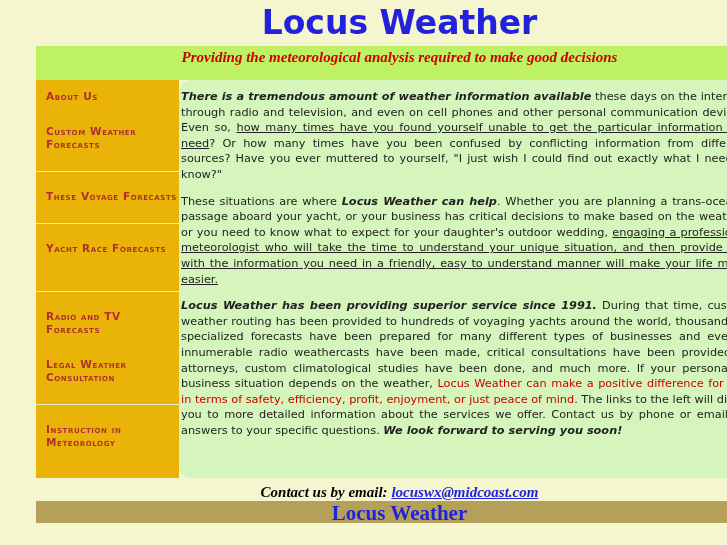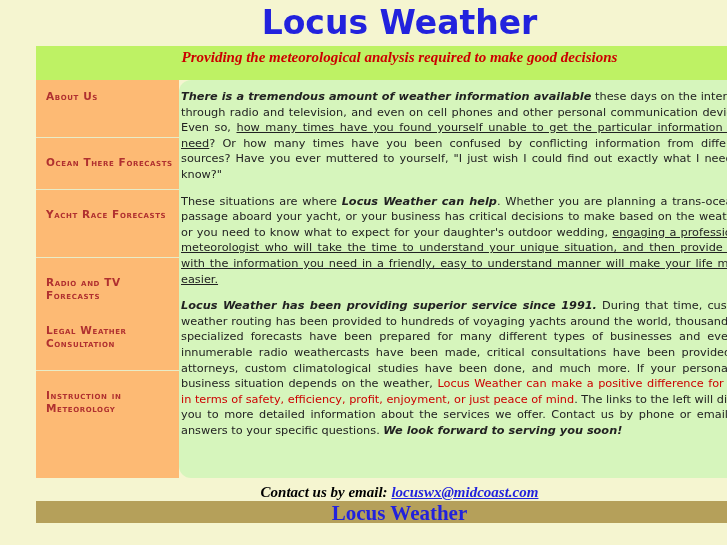--- a/index.html
+++ b/index.html
@@ -67,21 +67,21 @@
   
   .body-wrap {
     display: flex;
     align-items: stretch;
     height: 398px;
     background: #f5f5d0;
   }
   .sidebar {
     width: 143px;
     flex: 0 0 143px;
-    background: #fdba74;
+    background: #eab308;
     padding-top: 6px;
     box-sizing: border-box;
   }
   .nav-item {
     display: block;
     padding: 4px 0 4px 10px;
     font-family: "DejaVu Sans", sans-serif;
     font-size: 10.5px;
     font-weight: bold;
     font-variant: small-caps;
@@ -171,24 +171,25 @@
 
   <div class="header-tag-band">
     <span class="header-tagline">Providing the meteorological analysis required to make good decisions</span>
   </div>
 
   <div class="body-wrap">
 
     <nav class="sidebar">
       <a class="nav-item">About Us</a>
       <div class="nav-gap-sm"></div>
-      <div class="nav-gap-md"></div>
-      <div class="nav-divider"></div>
-      <div class="nav-gap-sm"></div>
-      <a class="nav-item">Ocean There Forecasts</a>
+      <a class="nav-item">Custom Weather Forecasts</a>
+      <div class="nav-gap-md"></div>
+      <div class="nav-divider"></div>
+      <div class="nav-gap-sm"></div>
+      <a class="nav-item">These Voyage Forecasts</a>
       <div class="nav-gap-md"></div>
       <div class="nav-divider"></div>
       <div class="nav-gap-sm"></div>
       <a class="nav-item">Yacht Race Forecasts</a>
       <div class="nav-gap-md"></div>
       <div class="nav-gap-md"></div>
       <div class="nav-divider"></div>
       <div class="nav-gap-sm"></div>
       <a class="nav-item">Radio and TV Forecasts</a>
       <div class="nav-gap-sm"></div>

